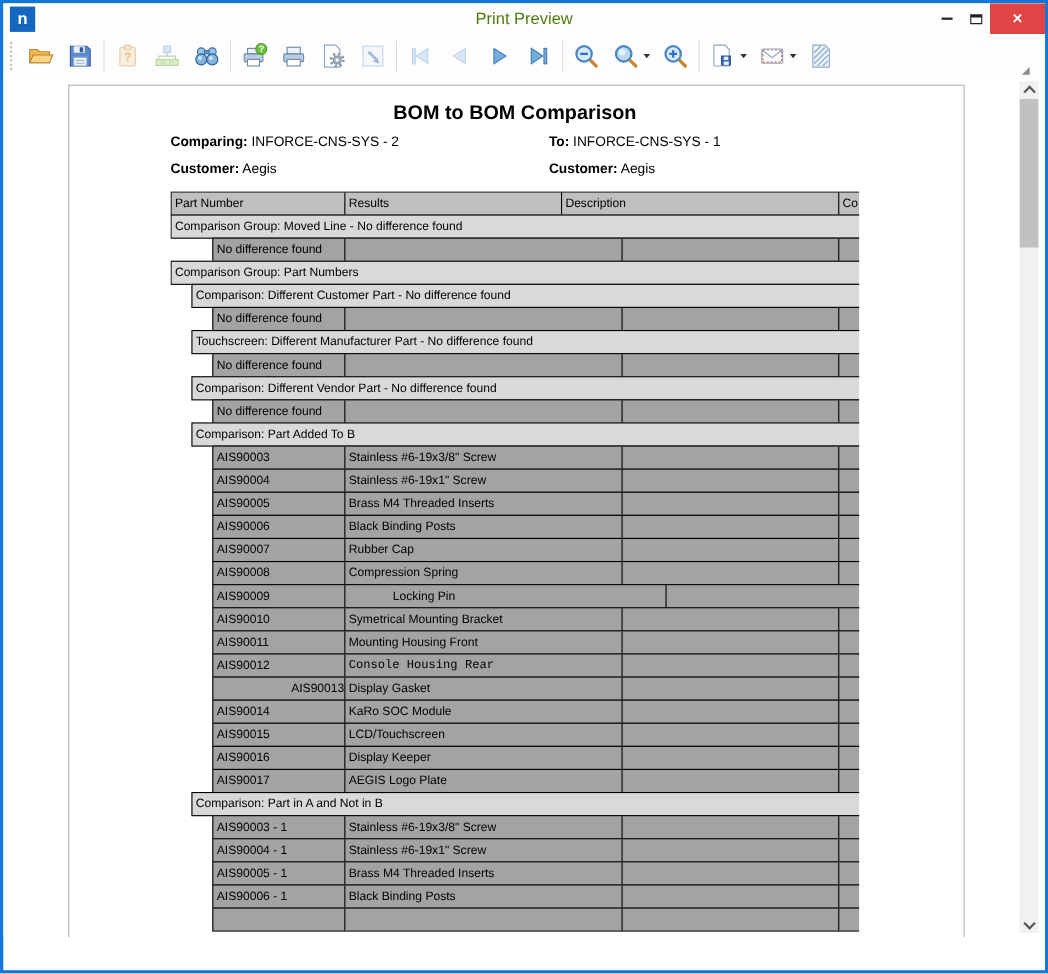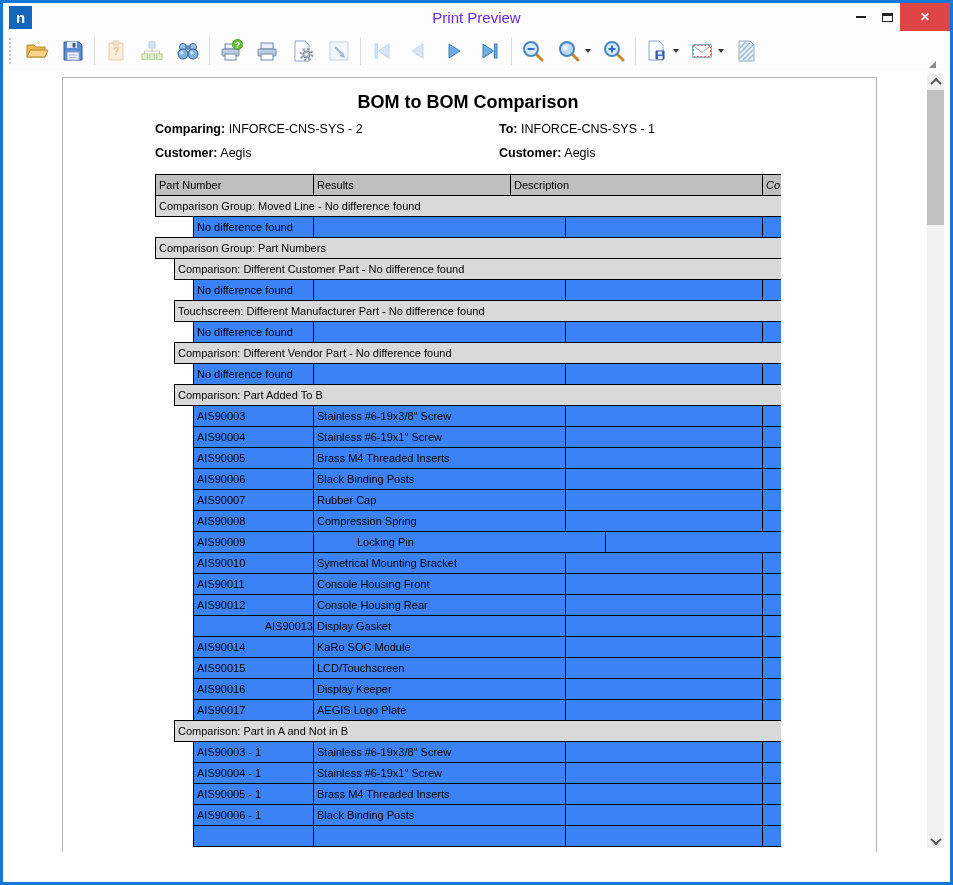--- a/index.html
+++ b/index.html
@@ -2,21 +2,21 @@
 <html style="--window_border: #1277d6; --statusbar_bg: #0a79cf; --close_button_bg: #e04545; --header_row_bg: #bfbfbf; --group_row_bg: #d9d9d9; --app_icon_bg: #1566be;"><head>
 <meta charset="utf-8">
 <style>
   html,body{margin:0;padding:0;background:#d0d0d0;font-family:"Liberation Sans",sans-serif;}
   .window{position:relative;width:953px;height:885px;background:#fff;border:3px solid var(--window_border,#1277d6);box-sizing:border-box;overflow:hidden;}
 
   
   .titlebar{position:relative;height:28px;background:#fdfdfd;display:flex;align-items:center;}
   .app-icon{width:23px;height:23px;margin-left:6px;background:var(--app_icon_bg,#1566be);color:#fff;
             font-size:15px;font-weight:700;display:flex;align-items:center;justify-content:center;line-height:1;}
-  .win-title{position:absolute;left:0;right:0;text-align:center;font-size:15px;color:#6d28d9;pointer-events:none;}
+  .win-title{position:absolute;left:0;right:0;text-align:center;font-size:15px;color:#4d7c0f;pointer-events:none;}
   .win-controls{position:absolute;right:0;top:0;height:28px;display:flex;align-items:center;}
   .wbtn{width:26px;height:28px;display:flex;align-items:center;justify-content:center;}
   .glyph-min{width:10px;height:2px;background:#222;}
   .glyph-max{width:11px;height:9px;border:1px solid #222;border-top:3px solid #222;box-sizing:border-box;}
   .close-btn{width:50px;height:28px;background:var(--close_button_bg,#e04545);color:#fff;display:flex;
              align-items:center;justify-content:center;font-size:12px;font-weight:700;}
 
   
   .toolbar{position:relative;height:40px;background:#fdfdfd;border-bottom:1px solid #e3e3e3;
            display:flex;align-items:center;padding-left:4px;}
@@ -33,28 +33,28 @@
   .content{position:absolute;left:92px;top:0;width:626px;height:100%;}
   .report-title{position:absolute;top:14px;left:0;width:626px;text-align:center;font-size:18px;font-weight:700;color:#000;}
   .meta-line{position:absolute;left:0;width:626px;font-size:12.5px;color:#000;}
   .meta-a{position:absolute;left:0;}
   .meta-b{position:absolute;left:344px;}
   .mlabel{font-weight:700;}
   .m1{top:44px;} .m2{top:68px;}
 
   
   .bom-table{position:absolute;top:96px;left:0;width:626px;overflow:hidden;}
-  .trow{display:flex;height:22px;border:1px solid #000;margin-top:-1px;background:#3b82f6;box-sizing:border-box;}
+  .trow{display:flex;height:22px;border:1px solid #000;margin-top:-1px;background:#a3a3a3;box-sizing:border-box;}
   .trow.thead{margin-top:0;background:var(--header_row_bg,#bfbfbf);width:640px;}
   .trow.group{background:var(--group_row_bg,#d9d9d9);width:640px;}
   .trow.sub{background:var(--group_row_bg,#d9d9d9);margin-left:19px;width:621px;}
   .trow.data{margin-left:38px;width:602px;}
   .cell{border-right:1px solid #000;padding-left:3px;line-height:20px;font-size:11px;box-sizing:border-box;
         overflow:hidden;white-space:nowrap;flex:none;}
-  .cell.last{border-right:none;flex:1;font-style:italic;}
+  .cell.last{border-right:none;flex:1;}
   .gcell{padding-left:3px;line-height:20px;font-size:11px;white-space:nowrap;overflow:hidden;}
 
   
   .scrollbar{position:absolute;right:6px;top:3px;bottom:4px;width:17px;background:#f1f1f1;}
   .sb-arrow{position:absolute;left:0;width:17px;height:15px;display:flex;align-items:center;justify-content:center;background:#f1f1f1;}
   .sb-up{top:0;} .sb-down{bottom:0;}
   .chev{width:6px;height:6px;border-left:2px solid #555;border-top:2px solid #555;}
   .chev.up{transform:rotate(45deg) translate(1px,1px);}
   .chev.down{transform:rotate(225deg) translate(1px,1px);}
   .sb-thumb{position:absolute;left:0;top:16px;width:17px;height:135px;background:#c1c1c1;}
@@ -377,27 +377,27 @@
               <span class="cell last"></span>
             </div>
             <div class="trow data">
               <span class="cell" style="width: 120px;">AIS90010</span>
               <span class="cell" style="width: 252px;">Symetrical Mounting Bracket</span>
               <span class="cell" style="width: 197px;"></span>
               <span class="cell last"></span>
             </div>
             <div class="trow data">
               <span class="cell" style="width: 120px;">AIS90011</span>
-              <span class="cell" style="width: 252px;">Console Housing Front</span>
+              <span class="cell" style="width: 252px;">Mounting Housing Front</span>
               <span class="cell" style="width: 197px;"></span>
               <span class="cell last"></span>
             </div>
             <div class="trow data">
               <span class="cell" style="width: 120px;">AIS90012</span>
-              <span class="cell" style="width: 252px;">Console Housing Rear</span>
+              <span class="cell" style="width: 252px; font-family: Liberation Mono, monospace;">Console Housing Rear</span>
               <span class="cell" style="width: 197px;"></span>
               <span class="cell last"></span>
             </div>
             <div class="trow data">
               <span class="cell" style="width: 120px; text-align: right;">AIS90013</span>
               <span class="cell" style="width: 252px;">Display Gasket</span>
               <span class="cell" style="width: 197px;"></span>
               <span class="cell last"></span>
             </div>
             <div class="trow data">

